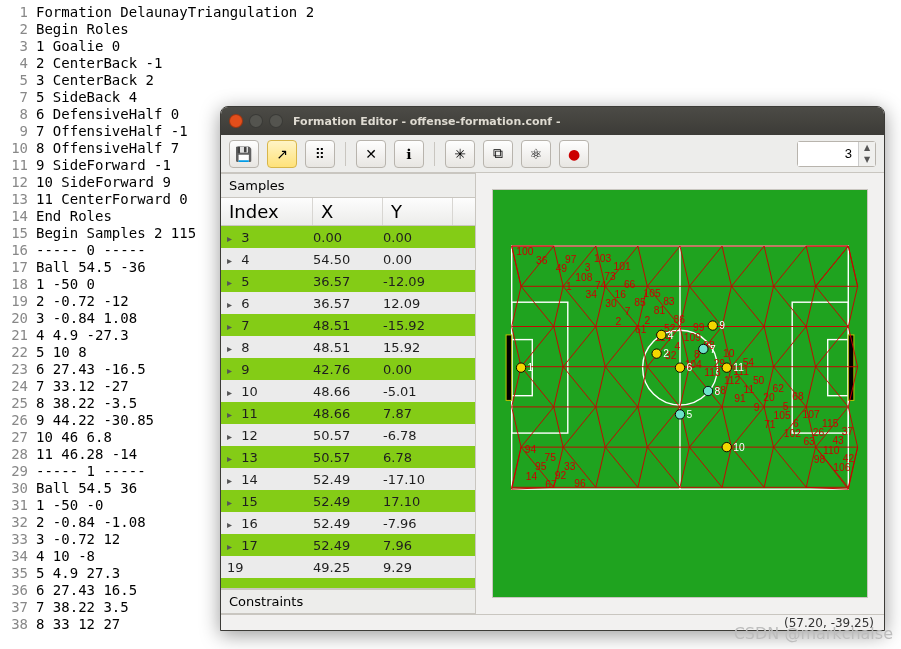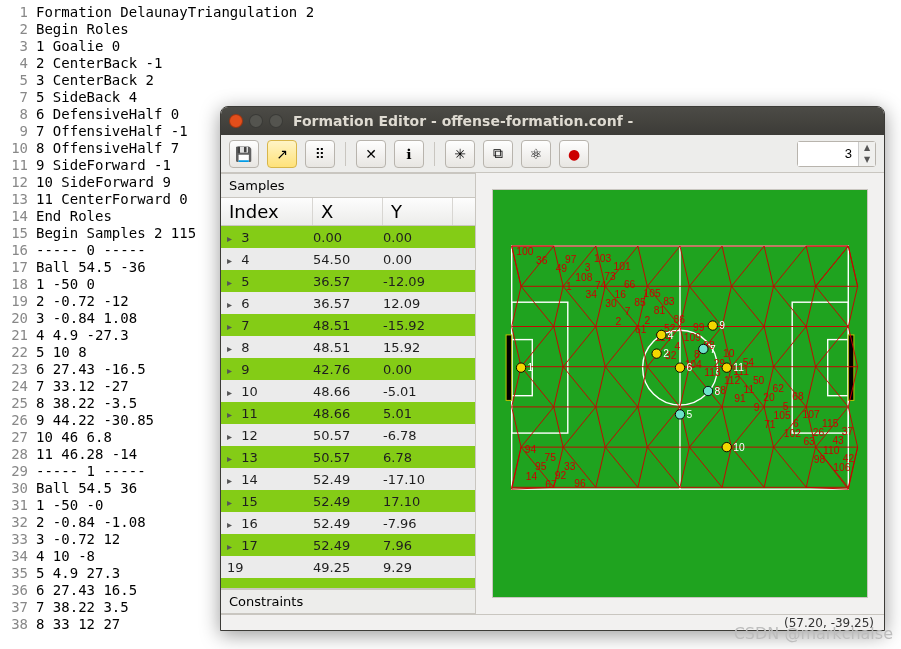--- a/index.html
+++ b/index.html
@@ -1,21 +1,21 @@
 <!DOCTYPE html>
 <html><head>
 <meta charset="utf-8">
 <style>
 * { box-sizing: border-box; margin: 0; padding: 0; }
 body { font-family: "DejaVu Sans", "Ubuntu", sans-serif; font-size: 13px; background: #fff; width: 901px; height: 649px; position: relative; overflow: hidden; }
 .code-bg { position: absolute; top: 0; left: 0; width: 100%; padding: 4px 6px; font-family: "DejaVu Sans Mono", monospace; font-size: 14px; line-height: 17px; color: #000; }
 .code-bg .ln { color: #888; display: inline-block; width: 22px; text-align: right; margin-right: 8px; }
 .code-bg .row { white-space: pre; }
 .window { position: absolute; left: 220px; top: 106px; width: 665px; height: 525px; background: #f2f1f0; border: 1px solid #3c3b37; border-radius: 8px 8px 0 0; box-shadow: 0 4px 20px rgba(0,0,0,0.4); display: flex; flex-direction: column; }
-.titlebar { background: linear-gradient(#4c4b46,#3c3b37); color: #dfdbd2; height: 28px; border-radius: 7px 7px 0 0; display: flex; align-items: center; padding: 0 8px; font-size: 14px; font-weight: bold; }
+.titlebar { background: linear-gradient(#4c4b46,#3c3b37); color: #dfdbd2; height: 28px; border-radius: 7px 7px 0 0; display: flex; align-items: center; padding: 0 8px; font-size: 11px; font-weight: bold; }
 .tbtns { display: flex; gap: 6px; margin-right: 10px; }
 .tbtn { width: 14px; height: 14px; border-radius: 50%; border: 1px solid rgba(0,0,0,0.3); }
 .tbtn.close { background: #e24e1b; }
 .tbtn.min { background: #54544f; }
 .tbtn.max { background: #54544f; }
 .toolbar { height: 38px; background: #ededeb; border-bottom: 1px solid #c9c6c0; display: flex; align-items: center; padding: 0 8px; gap: 8px; }
 .tbutton { width: 30px; height: 28px; border: 1px solid #b8b4ad; border-radius: 4px; background: linear-gradient(#fefefe,#e8e6e2); display: flex; align-items: center; justify-content: center; font-size: 14px; }
 .tbutton.active { background: linear-gradient(#fff4c6,#ffe27a); border-color: #d8b64a; }
 .sep { width: 1px; height: 24px; background: #c9c6c0; margin: 0 2px; }
 .spin { margin-left: auto; display: flex; border: 1px solid #b8b4ad; border-radius: 3px; background: #fff; height: 26px; }
@@ -185,21 +185,21 @@
               <div class="col-y">0.00</div>
             </div>
             <div class="trow">
               <div class="col-idx"><span class="arrow">▸</span> 10</div>
               <div class="col-x">48.66</div>
               <div class="col-y">-5.01</div>
             </div>
             <div class="trow">
               <div class="col-idx"><span class="arrow">▸</span> 11</div>
               <div class="col-x">48.66</div>
-              <div class="col-y">5.01</div>
+              <div class="col-y">7.87</div>
             </div>
             <div class="trow">
               <div class="col-idx"><span class="arrow">▸</span> 12</div>
               <div class="col-x">50.57</div>
               <div class="col-y">-6.78</div>
             </div>
             <div class="trow">
               <div class="col-idx"><span class="arrow">▸</span> 13</div>
               <div class="col-x">50.57</div>
               <div class="col-y">6.78</div>

